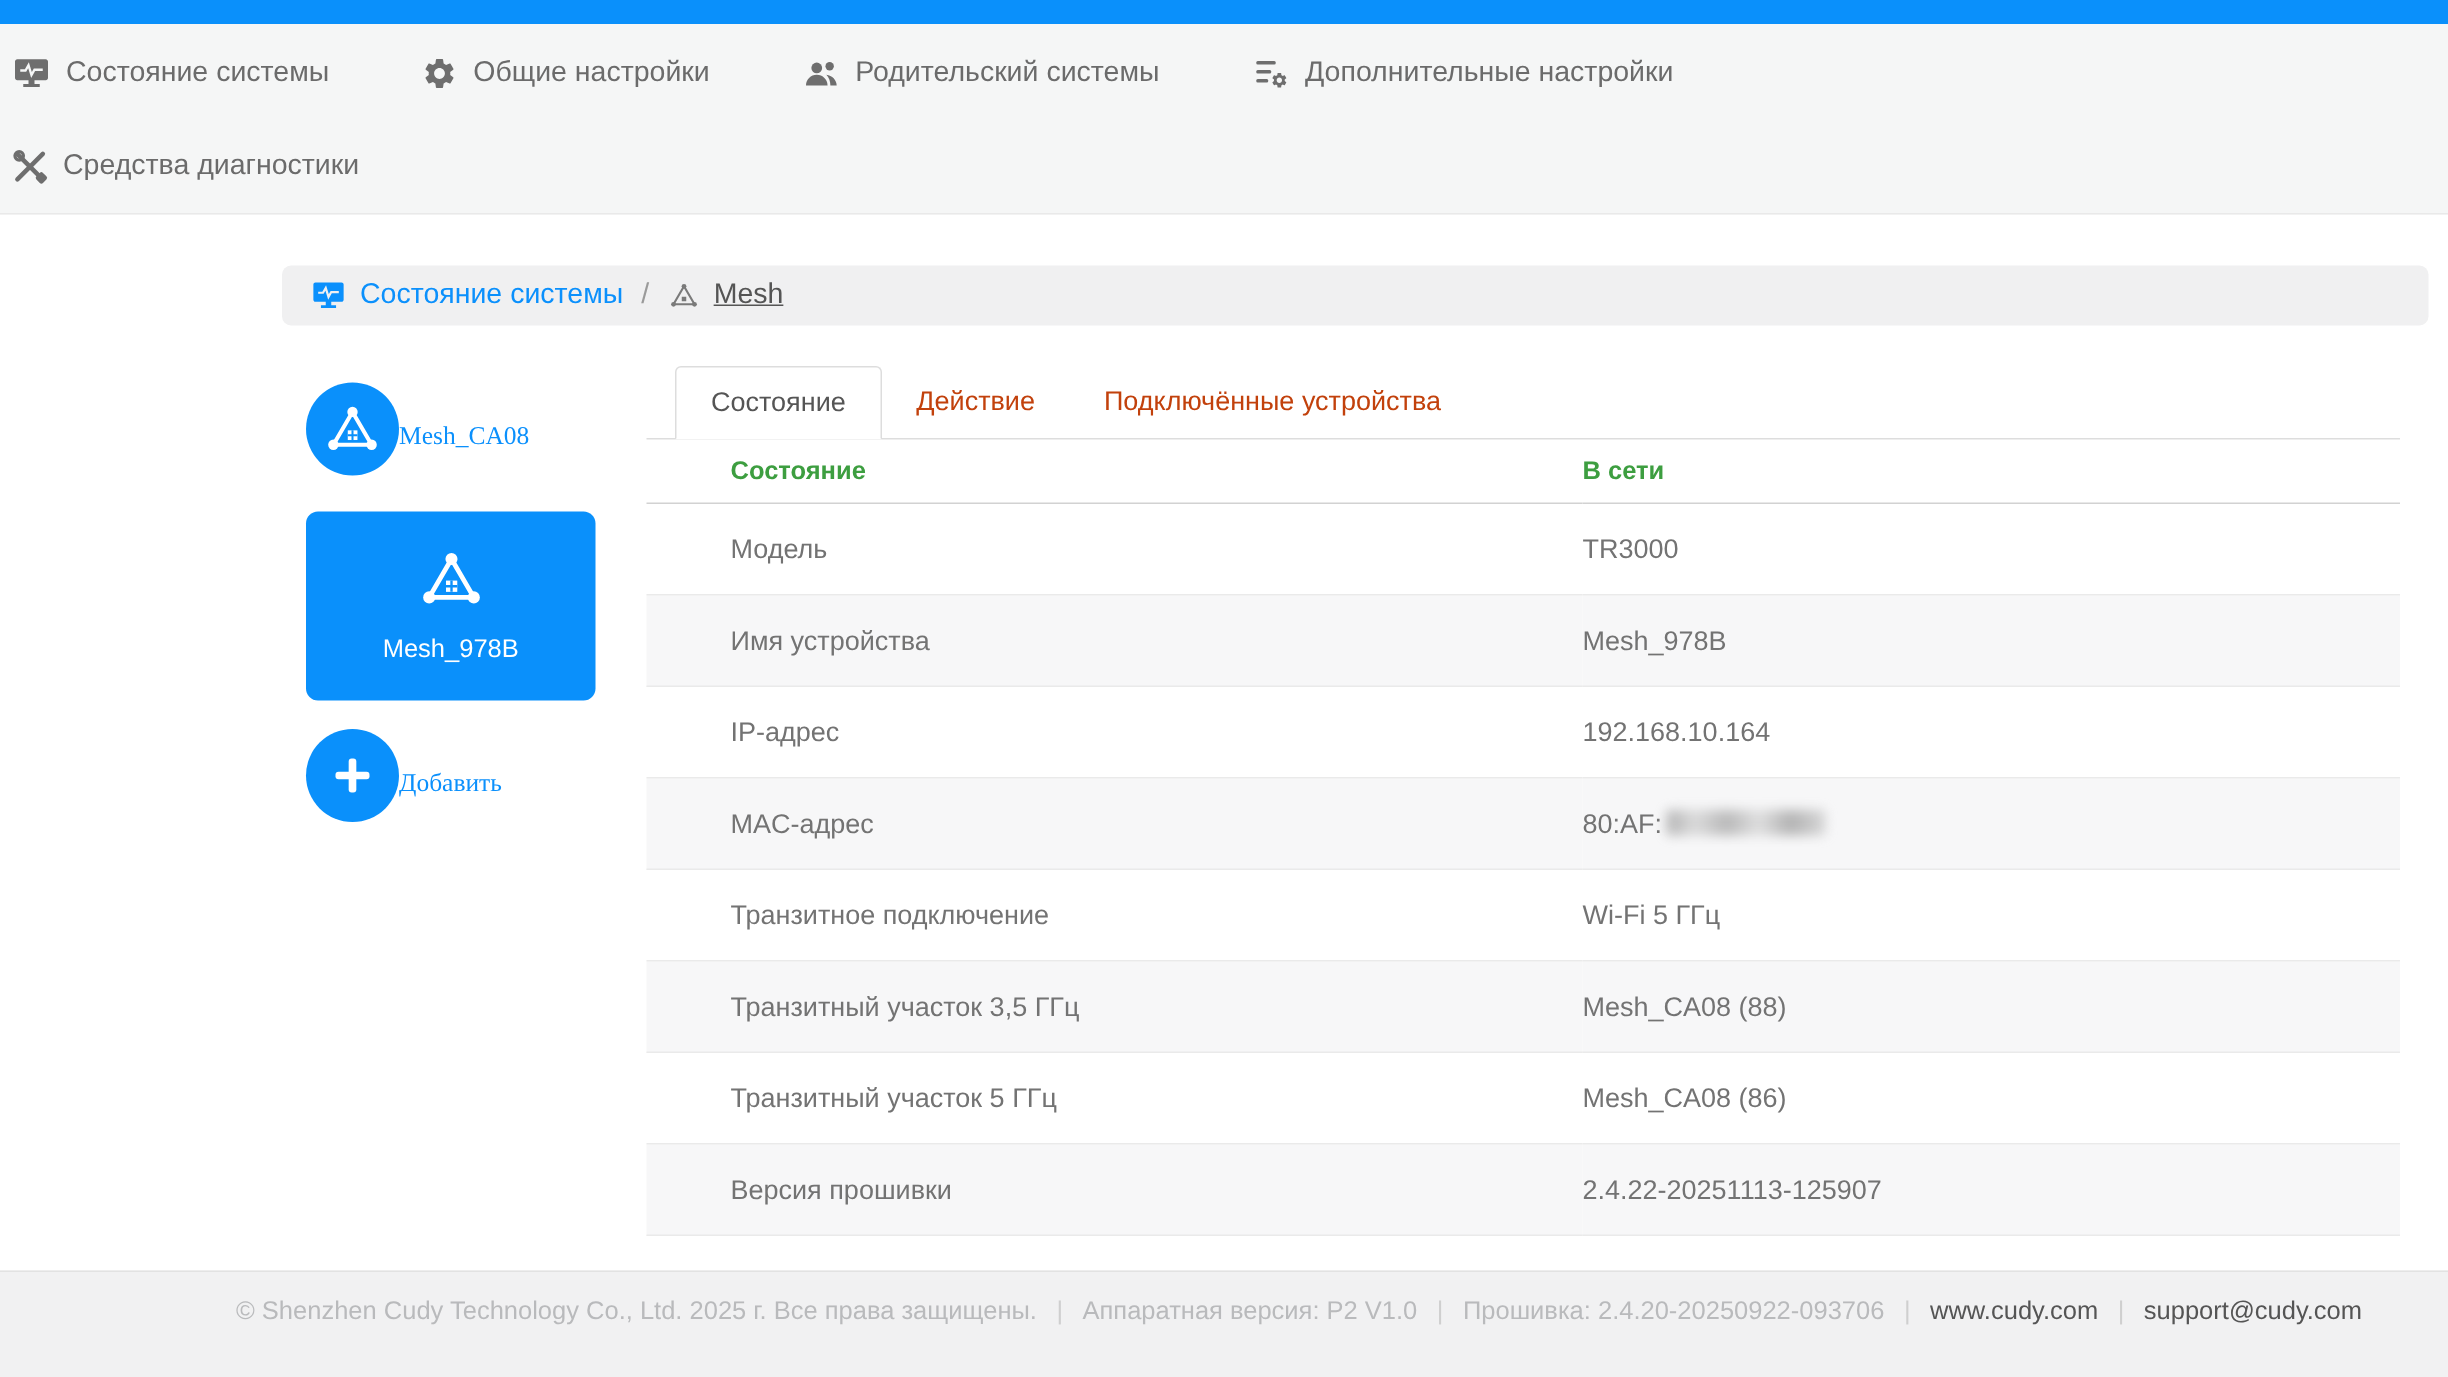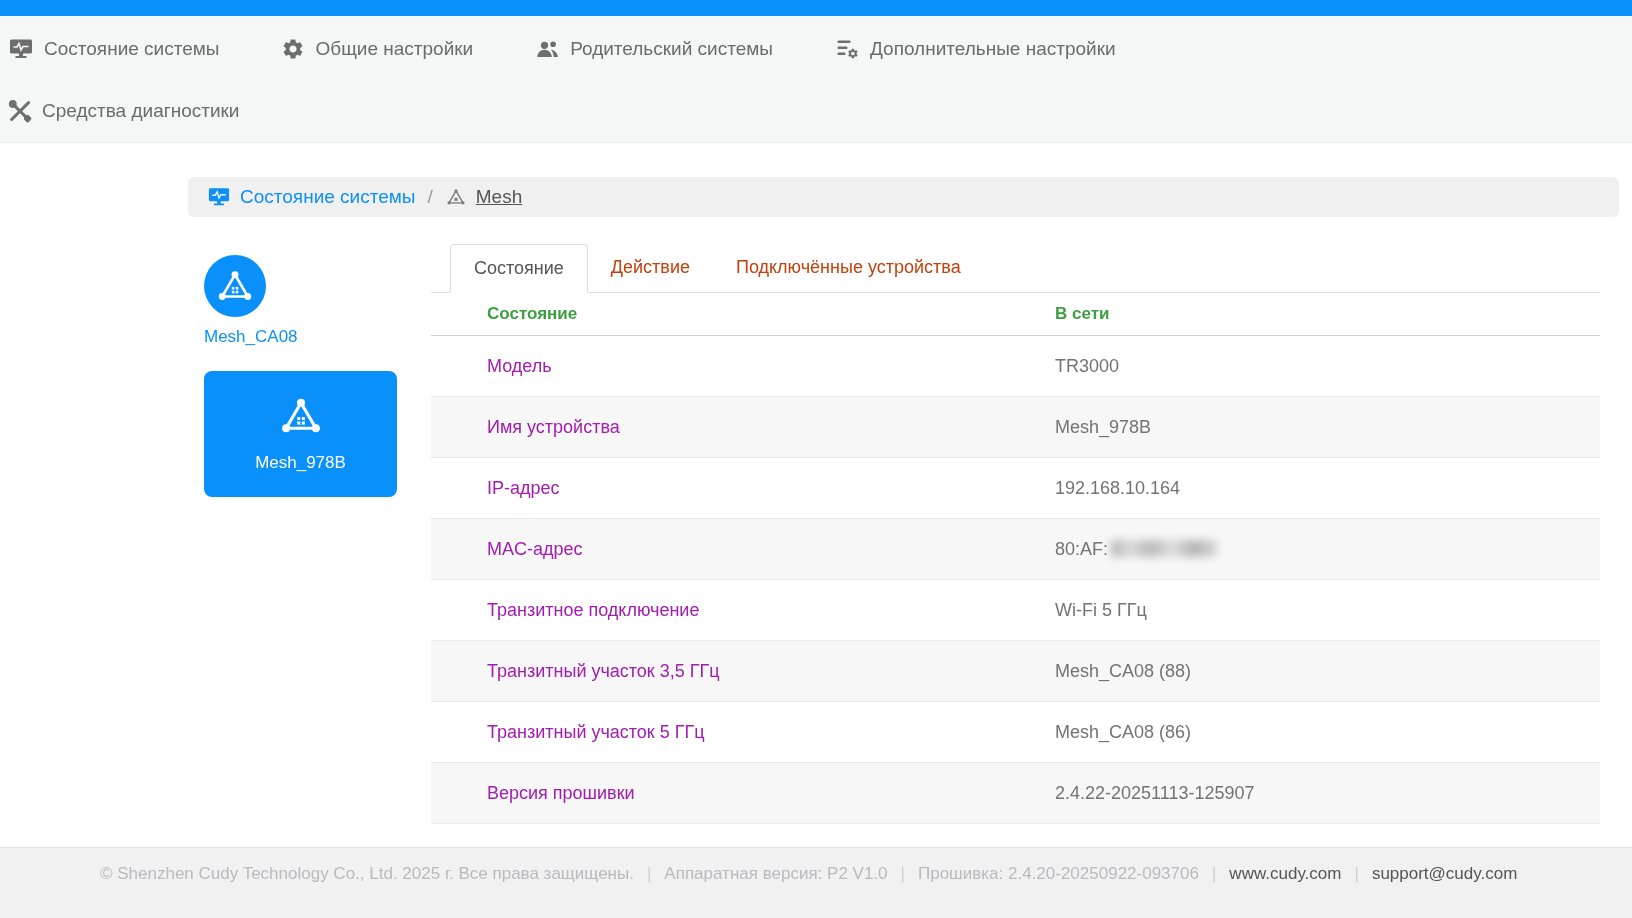--- a/index.html
+++ b/index.html
@@ -28,53 +28,53 @@
   .breadcrumb .ic { display:inline-flex; margin-right:9px; }
   .crumb-link { color:#0b90fc; cursor:pointer; text-decoration:none; }
   .crumb-sep { color:#9a9a9a; margin:0 12px; }
   .crumb-current { color:#555;text-decoration:underline; }
 
   
   .content { display:flex; margin-top:27px; }
 
   
   .sidebar { width:243px; padding:11px 0 0 16px; flex:none; }
-  .node { width:193px; display:flex; flex-direction:column; margin-bottom:24px; cursor:pointer; }
+  .node { width:193px; display:flex; align-items:center; margin-bottom:24px; cursor:pointer;font-family:Liberation Serif, serif; }
   .node-circle { width:62px; height:62px; border-radius:50%; background:#0a90fb;
     display:flex; align-items:center; justify-content:center; }
   .node-label { margin-top:10px; font-size:17px; color:#0b90fc; }
   .node-card { width:193px; height:126px; background:#0a90fb; border-radius:8px;
     display:flex; flex-direction:column; align-items:center; justify-content:center;
     margin-bottom:19px; cursor:pointer; }
   .node-card .node-label { color:#ffffff; margin-top:16px; }
 
   
   .panel { width:1169px; flex:none; }
   .tabs { display:flex; height:49px; border-bottom:1px solid #dddddd; padding-left:19px; font-size:18px; }
   .tab { padding:0 23px; line-height:47px; color:#c2410c; cursor:pointer; }
   .tab.active { background:#fff; border:1px solid #dddddd; border-bottom:1px solid #ffffff;
     border-radius:4px 4px 0 0; color:#555; margin-bottom:-1px; }
 
   table.status { width:100%; border-collapse:collapse; font-size:18px; }
   table.status col.c1 { width:624px; }
   table.status th { text-align:left; font-size:17px; font-weight:bold; color:#3d9e40;
     padding:11px 0 11px 0; border-bottom:1px solid #d2d2d2; }
   table.status th.c1 { padding-left:56px; }
-  table.status td { height:61px; padding:0; color:#a21caf; border-bottom:1px solid #eaeaea; }
+  table.status td { height:61px; padding:0; color:#737373; border-bottom:1px solid #eaeaea; }
   table.status td.c1 { padding-left:56px; }
   table.status tbody tr:nth-child(even) { background:#f7f7f8; }
   table.status td.val { color:#737373; }
 
   .mac-blur { display:inline-block; width:106px; height:17px; margin-left:3px; vertical-align:-2px;
     border-radius:2px; opacity:.65; filter:blur(4px);
     background:linear-gradient(90deg,#8f8f8f,#cccccc 18%,#989898 38%,#d2d2d2 58%,#8f8f8f 78%,#c6c6c6); }
 
   
   .footer { position:absolute; left:0; right:0; bottom:0; height:71px; background:#f1f1f2;
-    border-top:1px solid #e2e2e2; display:flex; padding:16px 0 0 100px;
+    border-top:1px solid #e2e2e2; display:flex; justify-content:center; padding:16px 0 0 100px;
     font-size:17px; color:#b9babc; white-space:nowrap; }
   .footer .sep { margin:0 13px; color:#cfcfcf; }
   .footer a { color:#555; text-decoration:none; cursor:pointer; }
 </style>
 </head>
 <body>
 
 <div class="topbar"></div>
 
 <nav class="nav">
@@ -178,20 +178,29 @@
             <path d="M12 4.4 20.5 19H3.5Z" fill="none" stroke="#ffffff" stroke-width="1.8" stroke-linejoin="round"></path>
             <circle cx="12" cy="4.4" r="2.3" fill="#fff"></circle>
             <circle cx="20.5" cy="19" r="2.3" fill="#fff"></circle>
             <circle cx="3.5" cy="19" r="2.3" fill="#fff"></circle>
             <rect x="9.9" y="12.6" width="4.3" height="4.3" fill="#fff"></rect>
             <path d="M12 12.6v4.3M9.9 14.75h4.3" stroke="#0a90fb" stroke-width="0.9"></path>
           </svg>
         <div class="node-label">Mesh_978B</div>
       </div>
 
+      <div class="node">
+        <div class="node-circle">
+          <svg width="34" height="34" viewBox="0 0 24 24" fill="#ffffff">
+              <rect x="10.2" y="4" width="3.6" height="16" rx="1.4"></rect>
+              <rect x="4" y="10.2" width="16" height="3.6" rx="1.4"></rect>
+            </svg>
+        </div>
+        <div class="node-label">Добавить</div>
+      </div>
     </div>
 
     <div class="panel">
       <div class="tabs">
         <div class="tab active">Состояние</div>
         <div class="tab">Действие</div>
         <div class="tab">Подключённые устройства</div>
       </div>
 
       <table class="status">

